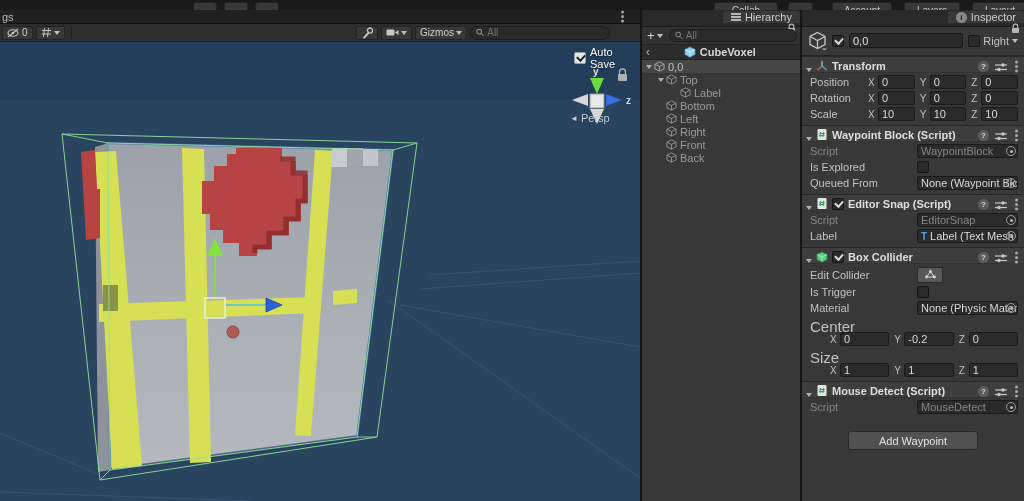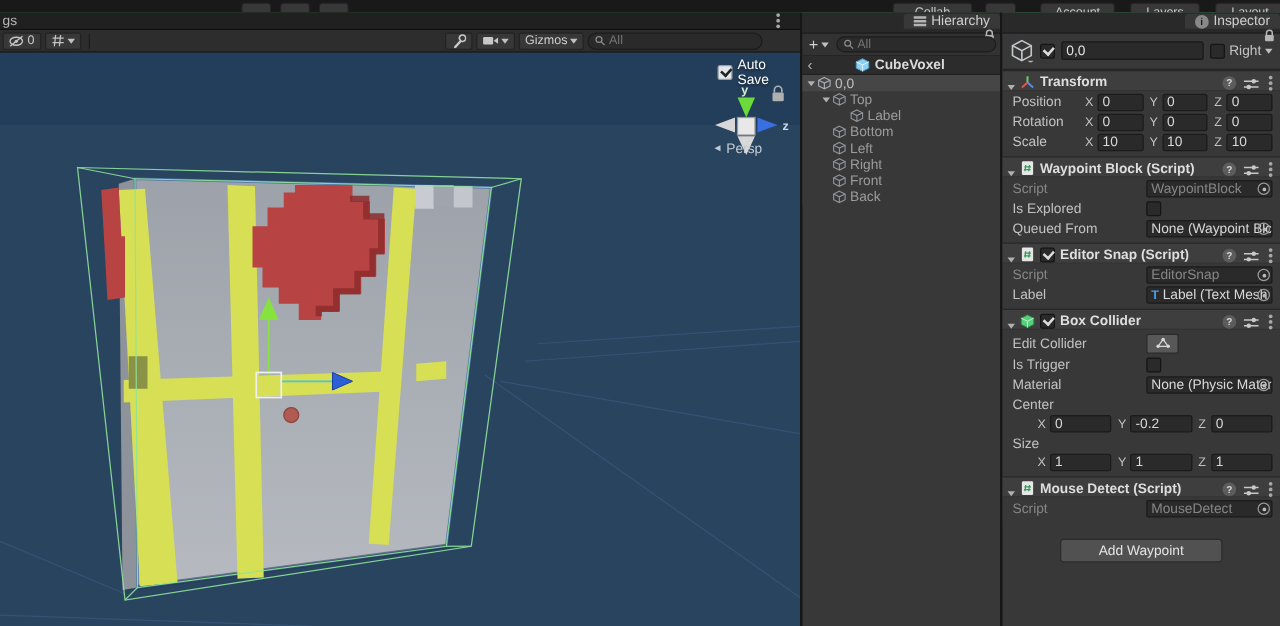--- a/index.html
+++ b/index.html
@@ -98,21 +98,21 @@
     display:flex; align-items:center; padding:0 3px; overflow:hidden; min-width:0; }
   .objfield { position:relative; padding-right:12px; }
   .picker { position:absolute; right:1px; top:1px; width:10px; height:10px; border:1px solid #9a9a9a; border-radius:50%;
     display:flex; align-items:center; justify-content:center; }
   .picker::after { content:""; width:3px; height:3px; border-radius:50%; background:#b8b8b8; }
   .axis { width:10px; flex:none; font-size:10px; color:#c2c2c2; }
   .triplet { display:flex; flex:1; gap:5px; min-width:0; }
   .trip-cell { display:flex; align-items:center; flex:1; min-width:0; }
   .irow.t .lbl { width:58px; }
   .irow.xyz { padding-left:20px; }
-  .sublabel { margin:3px 6px 0 8px; font-size:11px; color:#c2c2c2; height:12px; }
+  .sublabel { margin:3px 6px 0 8px; font-size:15px; color:#c2c2c2; height:12px; }
   .ec-btn { width:26px; height:16px; background:#585858; border:1px solid #2a2a2a; border-radius:2px;
     display:flex; align-items:center; justify-content:center; }
   .addc-wrap { display:flex; justify-content:center; margin-top:13px; }
   .addc { width:130px; height:19px; background:#515151; border:1px solid #2b2b2b; border-radius:3px;
     color:#e4e4e4; font-size:11px; display:flex; align-items:center; justify-content:center; }
   .ticon { color:#4f9ce8; font-weight:bold; font-size:10px; margin-right:3px; }
   svg { display:block; }
 </style>
 </head>
 <body>

